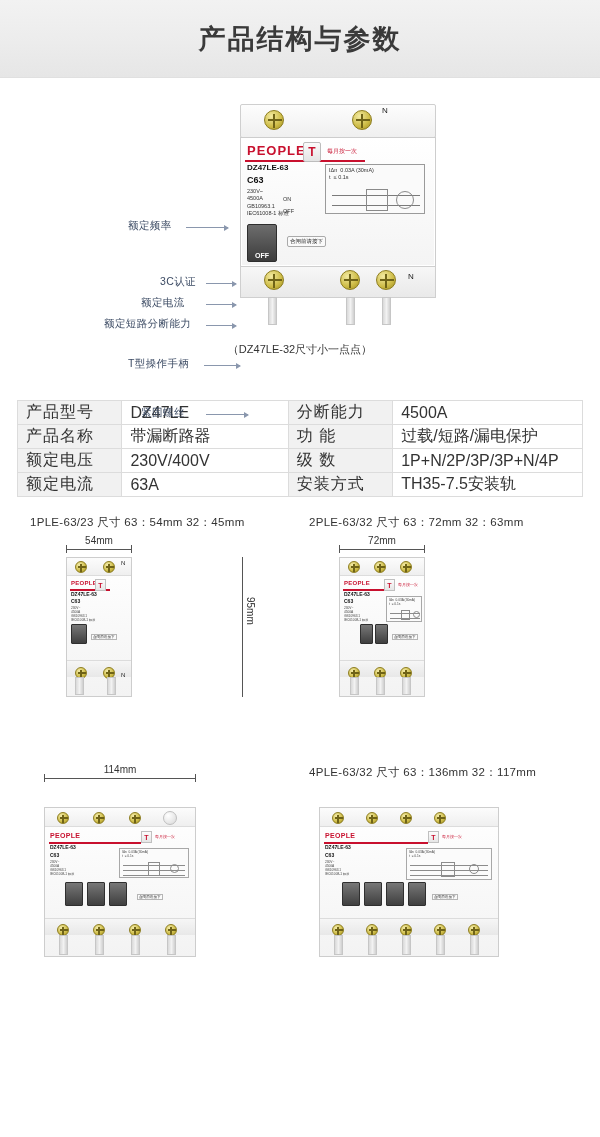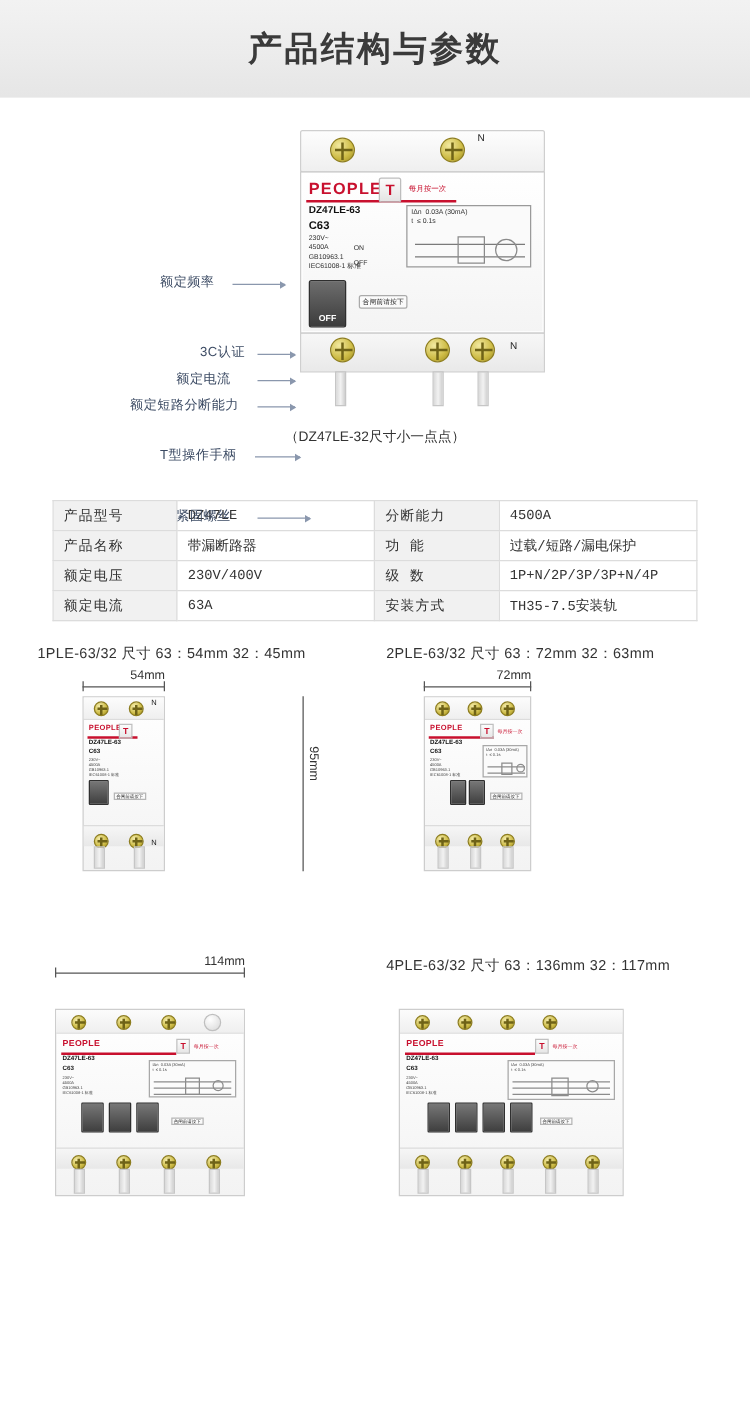--- a/index.html
+++ b/index.html
@@ -142,23 +142,22 @@
   .cd-circ {
     position:absolute; border:1px solid #8a8a8a; border-radius:50%;
   }
 
   .caption {
     text-align:center; font-size:11px; color:#333; margin-top:4px;
   }
 
   
   table.params {
-    width:516px; margin:14px auto 0; border-collapse:collapse;
-    font-size:11px;
-    font-family:Liberation Mono, monospace;
+    width:566px; margin:14px auto 0; border-collapse:collapse;
+    font-size:16px;
   }
   table.params td {
     border:1px solid #dcdcdc; height:24px; padding:0 8px;
   }
   td.k { background:#f1f1f1; width:96px; color:#333; letter-spacing:1px; }
   td.v { background:#ffffff; width:153px; color:#333; }
 
   
   .grid {
     width:540px; margin:18px auto 0;
@@ -171,21 +170,21 @@
   }
   .dimbar {
     position:relative; height:16px; margin:0 auto 2px;
     font-size:10px; color:#333;
   }
   .dimbar .line { position:absolute; left:0; right:0; top:13px; height:1px; background:#555; }
   .dimbar .tick-l, .dimbar .tick-r {
     position:absolute; top:9px; width:1px; height:8px; background:#555;
   }
   .dimbar .tick-l { left:0; } .dimbar .tick-r { right:0; }
-  .dimbar span { position:absolute; left:0; right:0; top:-1px; text-align:right; }
+  .dimbar span { position:absolute; left:0; right:0; top:-1px; text-align:center; }
 
   .vdim {
     position:absolute; font-size:10px; color:#333;
     writing-mode:vertical-rl; text-orientation:mixed;
   }
   .vdim-line { position:absolute; width:1px; background:#555; }
 
   .unit {
     position:relative;
     background:linear-gradient(180deg,#ffffff,#f3f3f3);
@@ -355,21 +354,21 @@
       <td class="v">63A</td>
       <td class="k">安装方式</td>
       <td class="v">TH35-7.5安装轨</td>
     </tr>
   </tbody>
 </table>
 
 <div class="grid">
 
   <div class="cell" style="height:240px;">
-    <h3>1PLE-63/32 尺寸  63：54mm  32：45mm</h3>
+    <h3>1PLE-63/23 尺寸  63：54mm  32：45mm</h3>
 
     <div class="dimbar" style="width:66px; margin-left:36px;">
       <span>54mm</span>
       <div class="line"></div>
       <div class="tick-l"></div>
       <div class="tick-r"></div>
     </div>
 
     <div class="vdim-line" style="left:212px; top:42px; height:140px;"></div>
     <div class="vdim" style="left:215px; top:82px;">95mm</div>

